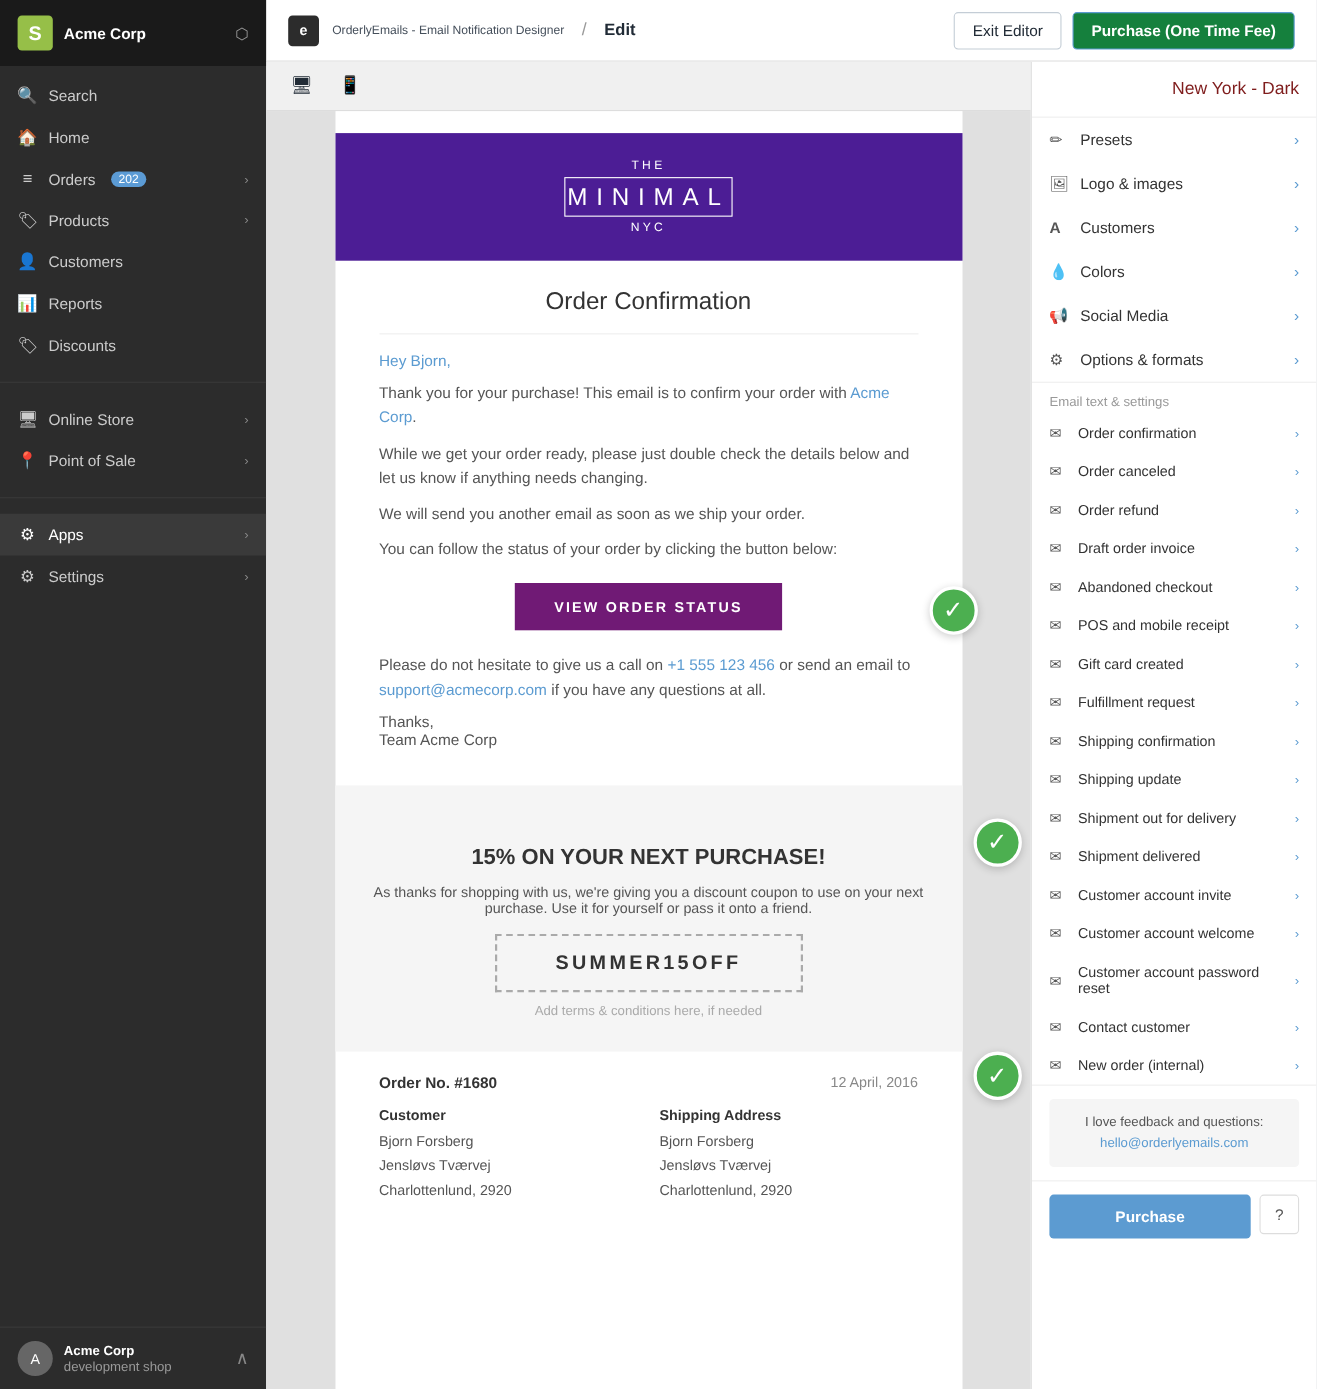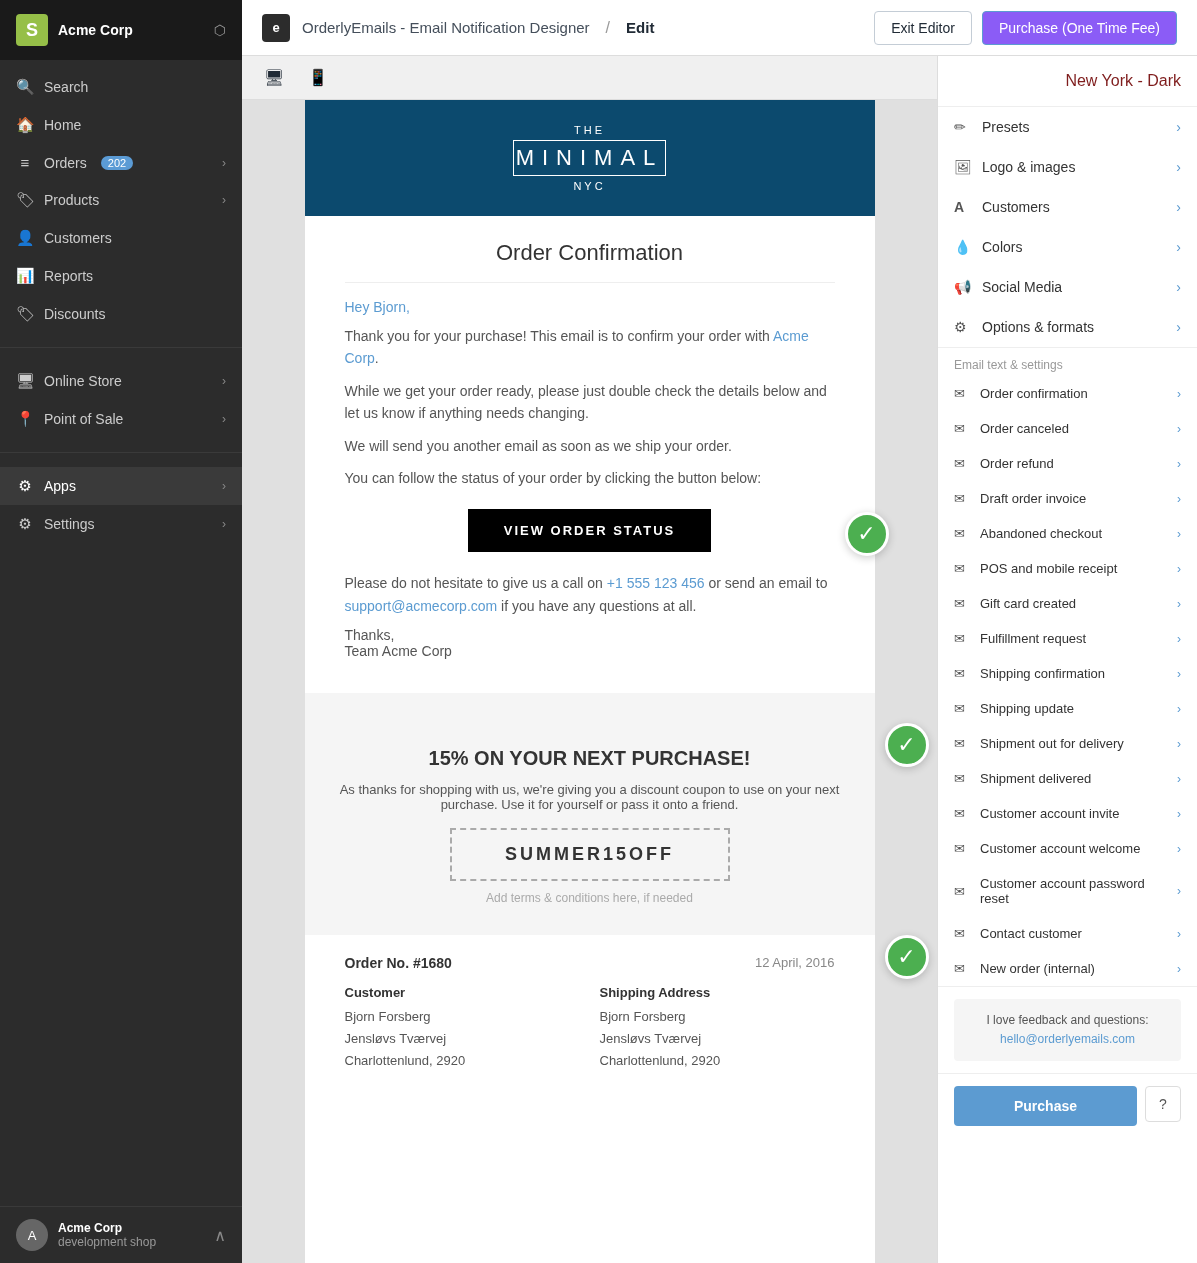--- a/index.html
+++ b/index.html
@@ -56,29 +56,29 @@
     
     #topbar {
       background: #fff; border-bottom: 1px solid #ddd;
       display: flex; align-items: center; padding: 0 20px; height: 56px; gap: 12px;
     }
     #topbar-app-icon {
       width: 28px; height: 28px; background: #2c2c2c; border-radius: 4px;
       display: flex; align-items: center; justify-content: center;
       color: #fff; font-size: 13px; font-weight: bold; flex-shrink: 0;
     }
-    #topbar-title { font-size: 15px; color: #454f5b; }
+    #topbar-title { font-size: 11px; color: #454f5b; }
     #topbar-separator { color: #999; margin: 0 4px; }
     #topbar-edit { font-size: 15px; color: #212b36; font-weight: 600; }
     #topbar-actions { margin-left: auto; display: flex; gap: 10px; }
     .topbar-btn {
       padding: 8px 16px; border-radius: 4px; font-size: 14px; cursor: pointer; border: 1px solid;
     }
     .btn-secondary { background: #fff; border-color: #c4cdd6; color: #212b36; }
-    .btn-primary { background: #8b5cf6; border-color: #5c9bd1; color: #fff; font-weight: 400; }
+    .btn-primary { background: #15803d; border-color: #5c9bd1; color: #fff; font-weight: 700; }
 
     
     #content-area { flex: 1; display: flex; overflow: hidden; }
 
     
     #email-preview-panel {
       flex: 1; background: #e8e8e8; padding: 0; display: flex; flex-direction: column; overflow-y: auto; position: relative;
     }
     #preview-toolbar {
       background: #f0f0f0; border-bottom: 1px solid #ddd; padding: 8px 14px;
@@ -93,38 +93,38 @@
     #email-preview-wrapper {
       flex: 1; display: flex; justify-content: center; padding: 0;
       background: #e0e0e0; position: relative;
     }
     #email-frame {
       background: #fff; width: 570px; max-width: 100%; font-family: Georgia, serif;
       position: relative;
     }
 
     .email-header {
-      background: #0c4a6e; padding: 24px; text-align: center;
+      background: #4c1d95; padding: 24px; text-align: center; margin-top: 20px;
     }
     .email-header-brand { color: #fff; font-size: 11px; letter-spacing: 3px; font-family: sans-serif; margin-bottom: 4px; }
     .email-header-title-box {
       display: inline-block; border: 1px solid #fff; padding: 4px 2px;
       font-size: 22px; letter-spacing: 8px; color: #fff; font-family: sans-serif; font-weight: 300;
     }
     .email-header-sub { color: #fff; font-size: 11px; letter-spacing: 3px; font-family: sans-serif; margin-top: 4px; }
 
     .email-body { padding: 24px 40px; }
     .email-h1 { text-align: center; font-size: 22px; color: #333; margin-bottom: 12px; font-family: sans-serif; font-weight: 400; }
     .email-divider { border: none; border-top: 1px solid #eee; margin: 16px 0; }
     .email-greeting { color: #5b9bd1; font-size: 14px; margin-bottom: 10px; font-family: sans-serif; }
     .email-para { font-size: 14px; color: #555; margin-bottom: 10px; line-height: 1.6; font-family: sans-serif; }
     .email-para a, .email-link { color: #5b9bd1; text-decoration: none; }
     .email-btn-wrap { text-align: center; margin: 20px 0; }
     .email-btn {
-      background: #000000; color: #fff; padding: 14px 36px; font-size: 13px;
+      background: #701a75; color: #fff; padding: 14px 36px; font-size: 13px;
       letter-spacing: 2px; font-family: sans-serif; font-weight: 600; display: inline-block;
       text-transform: uppercase;
     }
     .email-sign { font-size: 14px; color: #555; font-family: sans-serif; }
     .email-promo {
       background: #f5f5f5; padding: 30px 20px; text-align: center; margin-top: 10px;
     }
     .email-promo-title { font-size: 20px; font-weight: 700; color: #333; margin-bottom: 12px; font-family: sans-serif; margin-top: 24px; }
     .email-promo-text { font-size: 13px; color: #555; margin-bottom: 16px; font-family: sans-serif; }
     .email-coupon {

